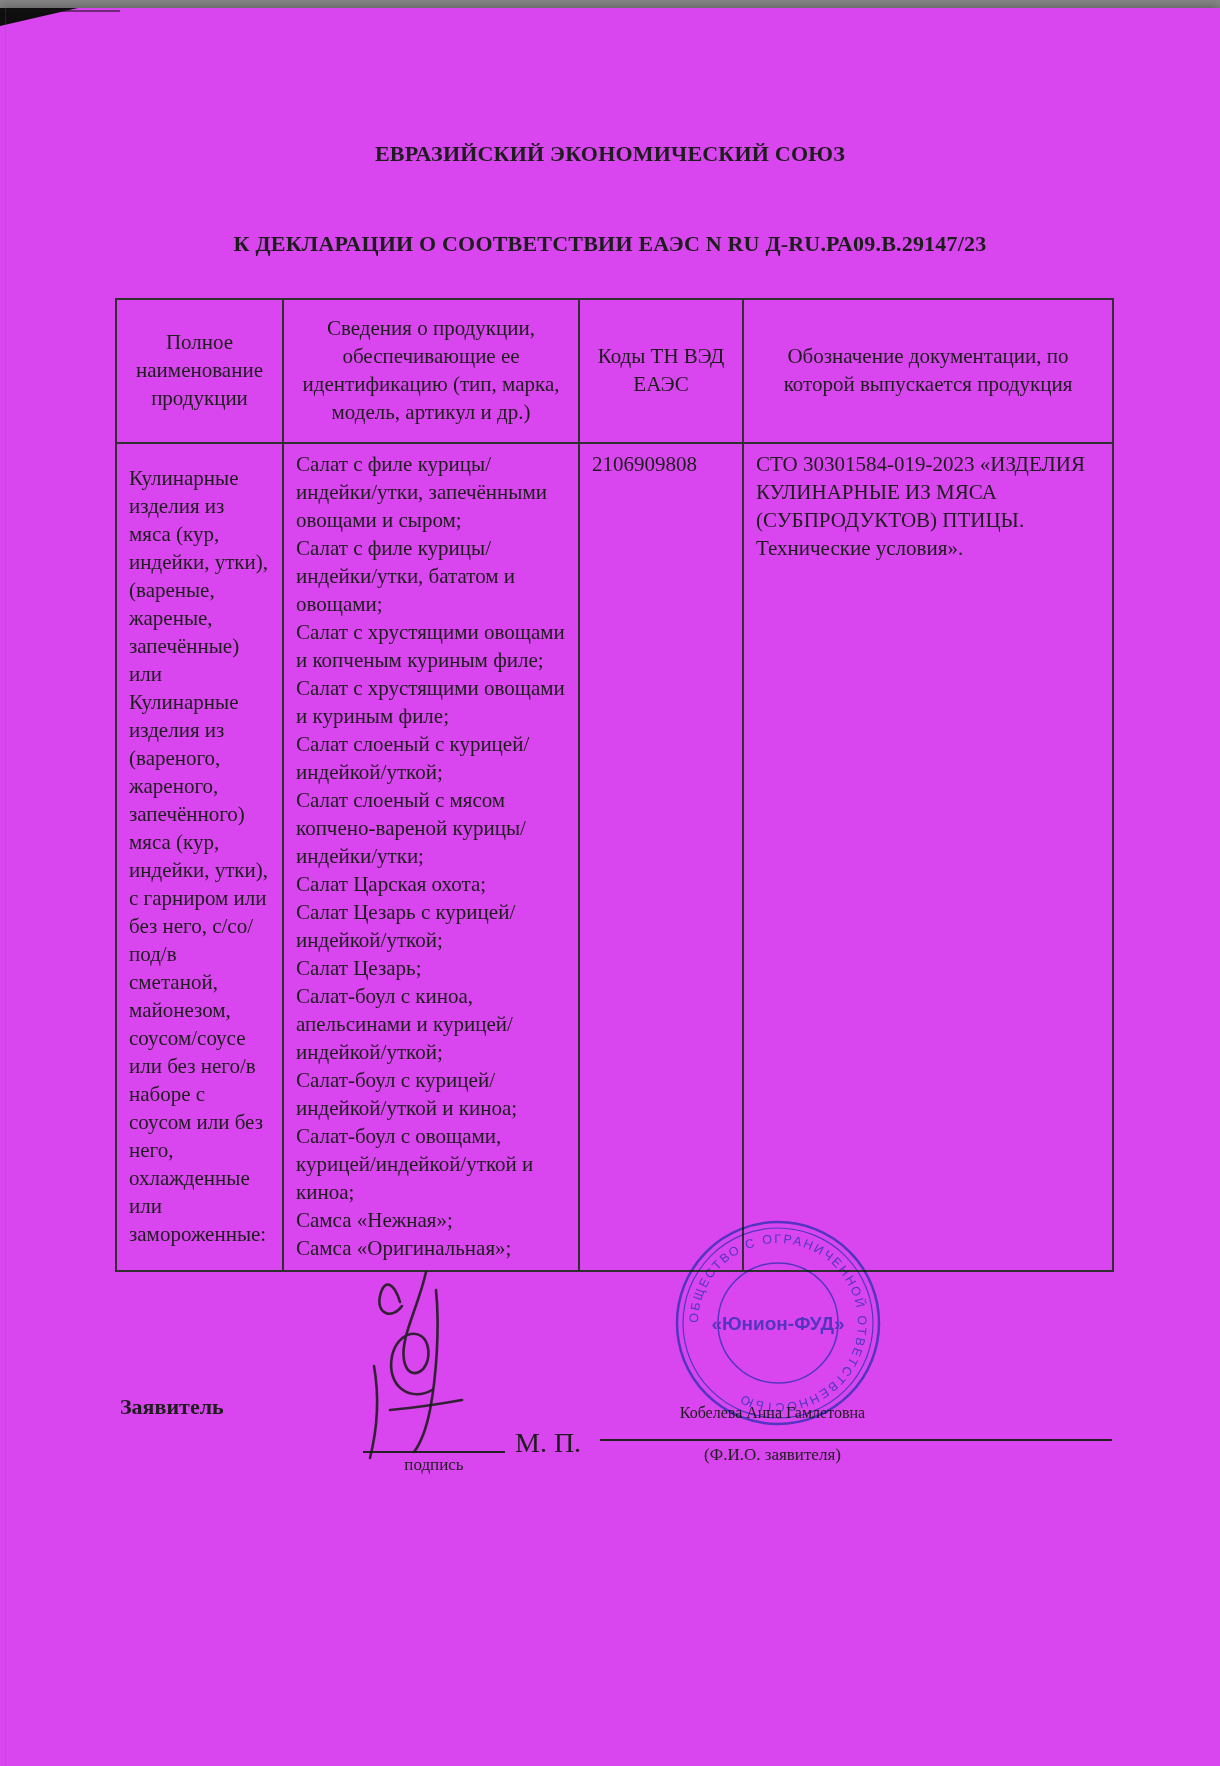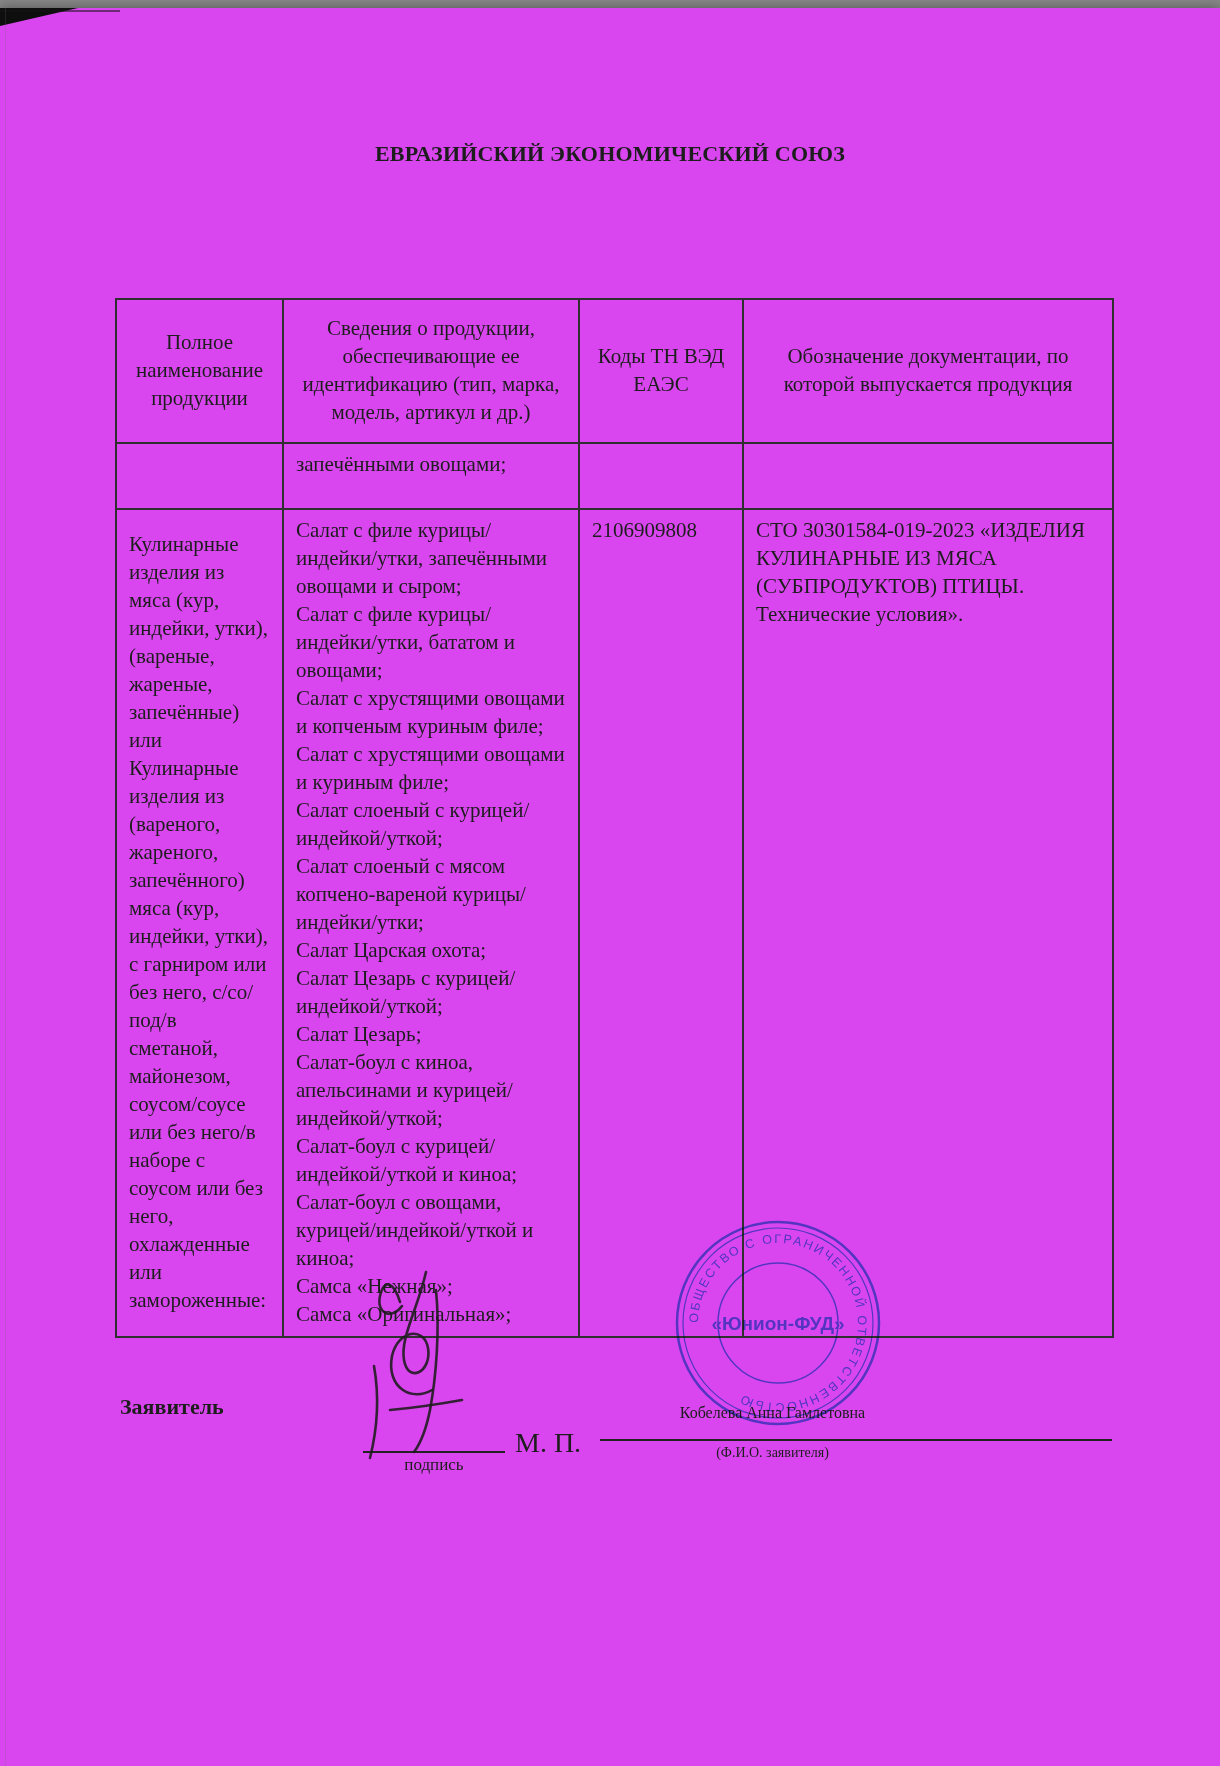--- a/index.html
+++ b/index.html
@@ -40,61 +40,56 @@
   .cell-ident{vertical-align:top;white-space:pre-line;}
   .cell-code{vertical-align:top;padding-left:14px;}
   .cell-doc{vertical-align:top;}
 
   .applicant-label{position:absolute;left:120px;top:1386px;font-size:22px;font-weight:bold;}
   .sign-line{position:absolute;left:363px;top:1443px;width:142px;height:2px;background:#222;}
   .sign-caption{position:absolute;left:363px;top:1447px;width:142px;text-align:center;font-size:17px;}
   .mp{position:absolute;left:515px;top:1419px;font-size:28px;}
   .name-text{position:absolute;left:600px;top:1396px;width:345px;text-align:center;font-size:16px;}
   .name-line{position:absolute;left:600px;top:1431px;width:512px;height:2px;background:#222;}
-  .name-caption{position:absolute;left:600px;top:1437px;width:345px;text-align:center;font-size:14px;}
+  .name-caption{position:absolute;left:600px;top:1437px;width:345px;text-align:center;font-size:17px;}
 
   .signature{position:absolute;left:340px;top:1252px;z-index:5;}
   .signature path{fill:none;stroke:#1b1b1b;stroke-width:2.6;stroke-linecap:round;opacity:.88;}
 
   .stamp{position:absolute;left:668px;top:1205px;z-index:4;opacity:.8;mix-blend-mode:multiply;
     font-family:"Liberation Sans", sans-serif;}
 </style>
 </head>
 <body>
 
 <div class="page">
 
   <div class="corner-tl"></div>
   <div class="edge-top"></div>
   <div class="edge-left"></div>
 
   <div class="title t1">ЕВРАЗИЙСКИЙ ЭКОНОМИЧЕСКИЙ СОЮЗ</div>
+  <div class="title t3">К ДЕКЛАРАЦИИ О СООТВЕТСТВИИ ЕАЭС N RU Д-RU.РА09.В.29147/23</div>
 
   <table class="doc-table">
     <colgroup>
       <col class="w1">
         <col class="w2">
         <col class="w3">
         <col class="w4">
     </colgroup>
     <thead>
       <tr>
         <th>Полное наименование продукции</th>
         <th>Сведения о продукции, обеспечивающие ее идентификацию (тип, марка, модель, артикул и др.)</th>
         <th>Коды ТН ВЭД ЕАЭС</th>
         <th>Обозначение документации, по которой выпускается продукция</th>
       </tr>
     </thead>
     <tbody>
-      <tr class="row-cont">
-        <td class="cell-name"></td>
-        <td class="cell-ident">запечёнными овощами;</td>
-        <td class="cell-code"></td>
-        <td class="cell-doc"></td>
-      </tr>
       <tr>
         <td class="cell-name">Кулинарные изделия из мяса (кур, индейки, утки), (вареные, жареные, запечённые) или Кулинарные изделия из (вареного, жареного, запечённого) мяса (кур, индейки, утки), с гарниром или без него, с/со/под/в сметаной, майонезом, соусом/соусе или без него/в наборе с соусом или без него, охлажденные или замороженные:</td>
         <td class="cell-ident">Салат с филе курицы/индейки/утки, запечёнными овощами и сыром;
 Салат с филе курицы/индейки/утки, бататом и овощами;
 Салат с хрустящими овощами и копченым куриным филе;
 Салат с хрустящими овощами и куриным филе;
 Салат слоеный с курицей/индейкой/уткой;
 Салат слоеный с мясом копчено-вареной курицы/индейки/утки;
 Салат Царская охота;
 Салат Цезарь с курицей/индейкой/уткой;

